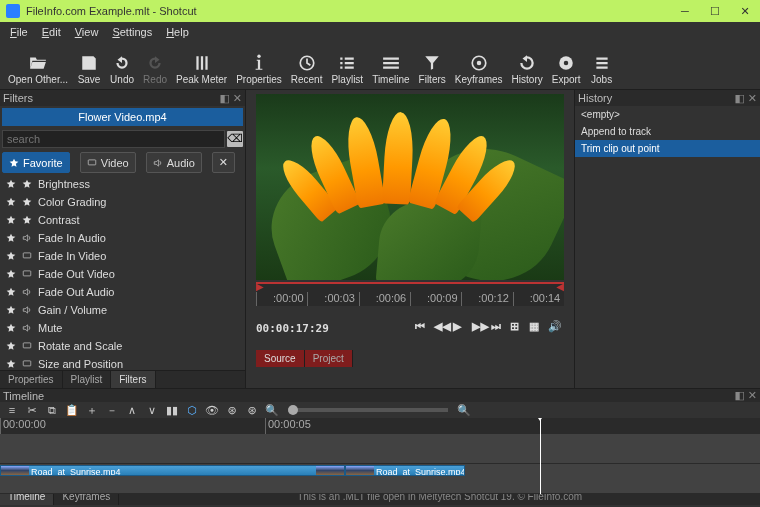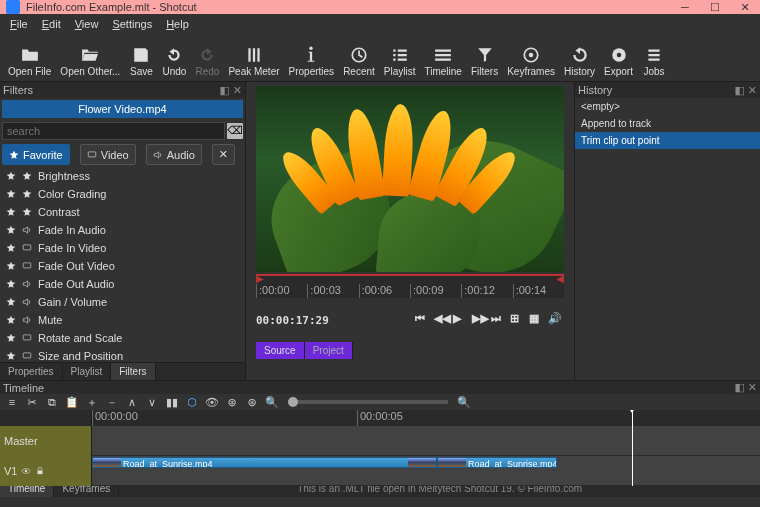--- a/index.html
+++ b/index.html
@@ -1,17 +1,17 @@
 <!DOCTYPE html>
 <html><head>
 <meta charset="utf-8">
 <style>
 * { margin:0; padding:0; box-sizing:border-box; font-family:"Segoe UI",Tahoma,sans-serif; font-size:11px; user-select:none; }
 body { width:760px; height:507px; background:#323232; color:#c8c8c8; overflow:hidden; position:relative; }
-.win-titlebar { height:14px; background:#fca5a5; display:flex; align-items:center; padding-left:6px; color:#333; }
+.win-titlebar { height:22px; background:#bef264; display:flex; align-items:center; padding-left:6px; color:#333; }
 .win-titlebar .app-icon { width:14px; height:14px; background:#2a7fff; margin-right:6px; border-radius:2px; }
 .win-title { flex:1; font-size:11px; }
 .win-ctrls { display:flex; }
 .win-btn { width:30px; height:22px; display:flex; align-items:center; justify-content:center; color:#333; }
 .menubar { height:20px; background:#323232; display:flex; align-items:center; padding-left:4px; gap:2px; }
 .menu-item { padding:2px 6px; color:#ddd; text-decoration:underline; text-decoration-color:transparent; }
 .menu-item::first-letter { text-decoration:underline; }
 .toolbar { height:48px; background:#323232; border-bottom:1px solid #1e1e1e; display:flex; align-items:flex-end; padding:2px 4px; gap:1px; }
 .tool-btn { display:flex; flex-direction:column; align-items:center; justify-content:flex-end; padding:2px 4px; min-width:32px; color:#ddd; }
 .tool-btn svg { width:18px; height:18px; margin-bottom:2px; }
@@ -38,29 +38,29 @@
 .panel-tab { padding:3px 8px; font-size:10px; color:#aaa; border-right:1px solid #1e1e1e; }
 .panel-tab.active { background:#3a3a3a; color:#ddd; }
 .center-panel { flex:1; display:flex; flex-direction:column; background:#323232; }
 .preview { margin:4px 10px 2px; height:186px; background:#000; position:relative; overflow:hidden; }
 .preview .sunflower { width:100%; height:100%; position:relative; }
 .sky { position:absolute; inset:0; background:linear-gradient(180deg,#1a3a1a 0%,#2a5a2a 40%,#1a3a15 100%); }
 .petal { position:absolute; background:linear-gradient(180deg,#ffcc33 0%,#ff9900 60%,#ee7700 100%); border-radius:50% 50% 10% 10%; transform-origin:bottom center; }
 .leaf { position:absolute; background:linear-gradient(135deg,#4a7a2a,#2a5a1a); border-radius:50% 10% 50% 10%; }
 .scrub-row { height:24px; margin:0 10px; position:relative; background:#2a2a2a; }
 .scrub-ticks { position:absolute; bottom:0; left:0; right:0; height:14px; display:flex; font-size:9px; color:#aaa; }
-.scrub-ticks span { flex:1; border-left:1px solid #666; padding-left:2px; }
+.scrub-ticks span { flex:1; border-left:1px solid #666; padding-left:16px; }
 .red-line { position:absolute; top:0; left:0; right:0; height:2px; background:#b33; }
 .transport { height:24px; margin:10px 10px; display:flex; align-items:center; gap:16px;font-weight:bold; }
 .tc { font-family:monospace; font-size:11px; color:#ddd; }
 .tc.dim { color:#888; }
 .transport-btns { margin-left:auto; display:flex; gap:3px; align-items:center; }
 .tb { width:16px; height:16px; color:#ddd; }
 .src-proj-tabs { display:flex; margin:0 10px 2px; }
-.src-proj-tabs .panel-tab { background:#6d28d9; }
+.src-proj-tabs .panel-tab { background:#7f1d1d; }
 .history-panel { width:186px; border-left:1px solid #1e1e1e; }
 .hist-list { flex:1; }
 .hist-item { padding:3px 6px; font-size:10px; color:#ddd; }
 .hist-item.sel { background:#1b5e9e; color:#fff; }
 .timeline-section { border-top:1px solid #1e1e1e; height:99px; display:flex; flex-direction:column; background:#323232; }
 .tl-toolbar { height:20px; display:flex; align-items:center; gap:4px; padding:0 4px; }
 .tl-tool { width:16px; height:16px; color:#ccc; display:flex; align-items:center; justify-content:center; }
 .tl-tool.snap { color:#5ab0ff; }
 .tl-body { flex:1; display:flex; position:relative; }
 .tl-left { width:92px; background:#323232; border-right:1px solid #1e1e1e; }
@@ -171,26 +171,20 @@
   <div class="menu-item">File</div>
   <div class="menu-item">Edit</div>
   <div class="menu-item">View</div>
   <div class="menu-item">Settings</div>
   <div class="menu-item">Help</div>
 </div>
 
 <div class="toolbar" id="toolbar">
     <div class="tool-btn">
       <svg viewBox="0 0 16 16">
-        <use href="#i-folder"></use>
-      </svg>
-      <span class="lbl">Open File</span>
-    </div>
-    <div class="tool-btn">
-      <svg viewBox="0 0 16 16">
         <use href="#i-folder-open"></use>
       </svg>
       <span class="lbl">Open Other...</span>
     </div>
     <div class="tool-btn">
       <svg viewBox="0 0 16 16">
         <use href="#i-save"></use>
       </svg>
       <span class="lbl">Save</span>
     </div>
@@ -500,35 +494,20 @@
     <span class="tl-tool">👁</span>
     <span class="tl-tool">⊛</span>
     <span class="tl-tool">⊛</span>
     <span class="tl-tool">🔍</span>
     <div style="flex:0 0 160px;height:4px;background:#555;margin:0 4px;position:relative">
         <div style="position:absolute;left:0;top:-3px;width:10px;height:10px;background:#aaa;border-radius:50%"></div>
       </div>
     <span class="tl-tool">🔍</span>
   </div>
   <div class="tl-body">
-    <div class="tl-left">
-      <div class="tl-ruler"></div>
-      <div class="track-head master">
-          <span>Master</span>
-        </div>
-      <div class="track-head v1">
-        <span>V1</span>
-        <svg viewBox="0 0 16 16">
-            <use href="#i-eye"></use>
-          </svg>
-        <svg viewBox="0 0 16 16">
-            <use href="#i-lock"></use>
-          </svg>
-      </div>
-    </div>
     <div class="tl-right">
       <div class="tl-ruler" id="tl-ruler">
           <div class="tick" style="left: 0px;">00:00:00</div>
           <div class="tick" style="left: 265px;">00:00:05</div>
         </div>
       <div class="track-lane"></div>
       <div class="track-lane" id="v1-lane">
           <div class="clip" style="left: 0px; width: 345px;">
             <div class="thumb"></div>
             <div class="clip-name">Road_at_Sunrise.mp4</div>

